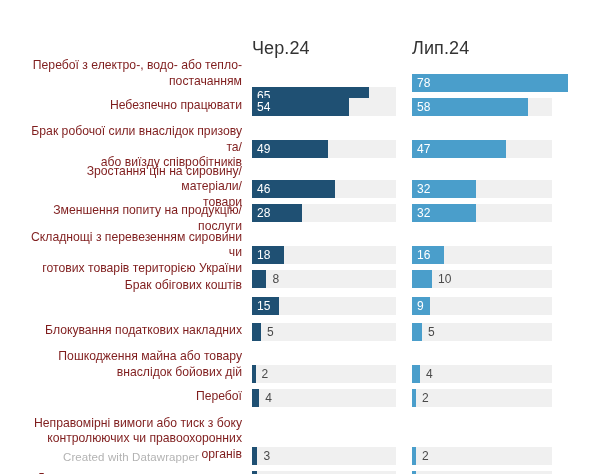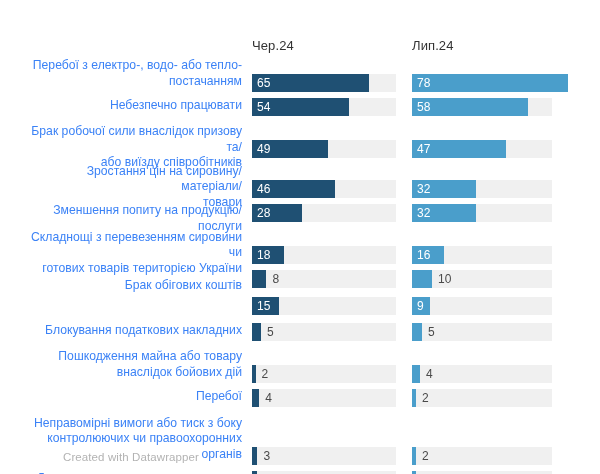--- a/index.html
+++ b/index.html
@@ -26,21 +26,21 @@
   
   .col-headers {
     position: absolute;
     top: 38px;
     left: 0;
     width: 600px;
     height: 16px;
   }
   .col-header {
     position: absolute;
-    font-size: 13px;
+    font-size: 18px;
     color: #333333;
     letter-spacing: 0.1px;
     white-space: nowrap;
   }
   .col-header.c1 { left: 252px; }
   .col-header.c2 { left: 412px; }
 
   
   .rows {
     position: absolute;
@@ -55,21 +55,21 @@
     display: block;
   }
 
   .row-label {
     position: absolute;
     left: 28px;
     width: 214px;
     text-align: right;
     font-size: 12.2px;
     line-height: 15.5px;
-    color: #3b82f6;
+    color: #7f1d1d;
     white-space: pre-line;
   }
 
   .track {
     position: absolute;
     height: 18px;
     background: #f0f0f0;
   }
   .track.t1 { left: 252px; width: 144px; }
   .track.t2 { left: 412px; width: 140px; }
@@ -117,21 +117,21 @@
 
   <div class="col-headers">
     <div class="col-header c1">Чер.24</div>
     <div class="col-header c2">Лип.24</div>
   </div>
 
   <div class="rows" id="rows">
       <div class="row" style="height: 39.6px;">
         <div class="row-label" style="top: 0px;">Перебої з електро-, водо- або тепло-
 постачанням</div>
-        <div class="track t1" style="top: 16px;">
+        <div class="track t1" style="top: 29px;">
           <div class="bar b1" style="width: 117px;"></div>
           <div class="bar-value inside">65</div>
         </div>
         <div class="track t2" style="top: 16px;">
           <div class="bar b2" style="width: 156px;"></div>
           <div class="bar-value inside">78</div>
         </div>
       </div>
       <div class="row" style="height: 26.6px;">
         <div class="row-label" style="top: 0px;">Небезпечно працювати</div>

